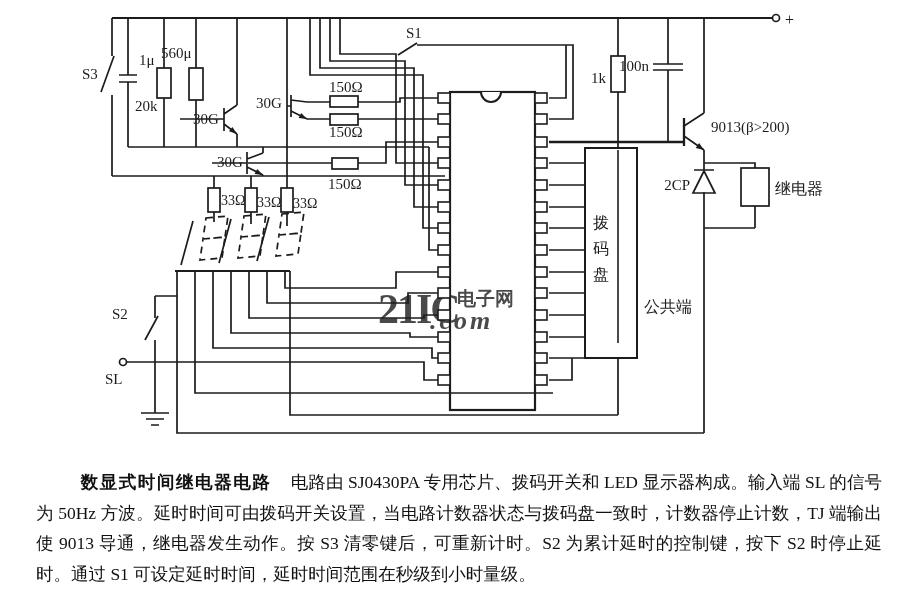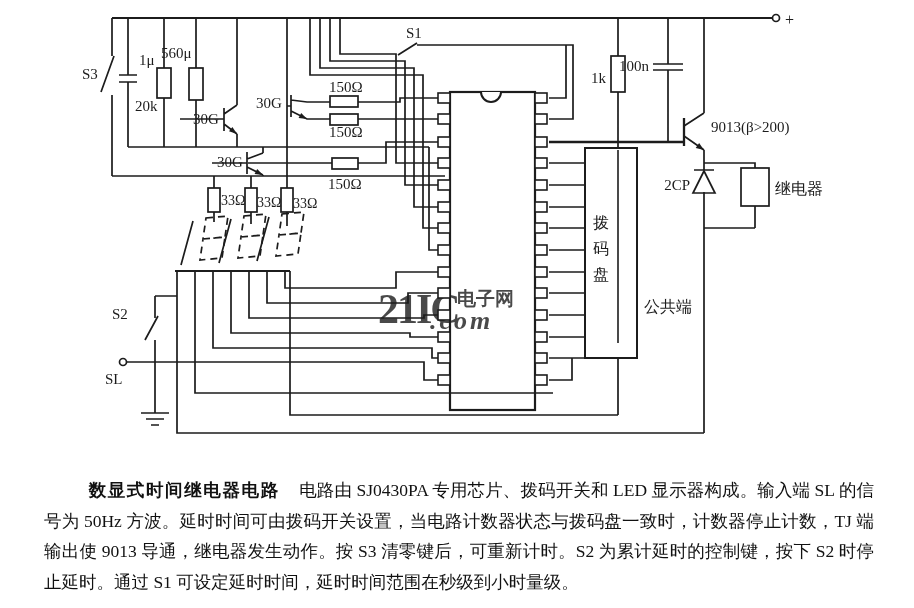--- a/index.html
+++ b/index.html
@@ -3,21 +3,21 @@
 <meta charset="utf-8">
 <style>
   html,body{margin:0;padding:0;background:#fff;}
   .page{position:relative;width:914px;height:608px;background:#ffffff;overflow:hidden;
         font-family:"Liberation Serif", serif;}
   .schematic-wrap{position:absolute;top:0;left:0;width:914px;height:462px;}
   svg text{font-family:"Liberation Serif", serif;fill:#1c1c1c;}
   .caption{position:absolute;top:467px;left:36px;width:846px;
            font-size:17.5px;line-height:30.5px;color:#111;
            text-align:justify;}
-  .caption p{margin:8px;text-indent:2.55em;}
+  .caption p{margin:0;text-indent:2.55em;}
   .caption .cap-title{font-weight:bold;letter-spacing:1.5px;}
   .caption .cap-gap{display:inline-block;width:1.1em;}
 </style>
 </head>
 <body>
 <div class="page">
 
 <div class="schematic-wrap">
 <svg width="914" height="462" viewBox="0 0 914 462">
 

